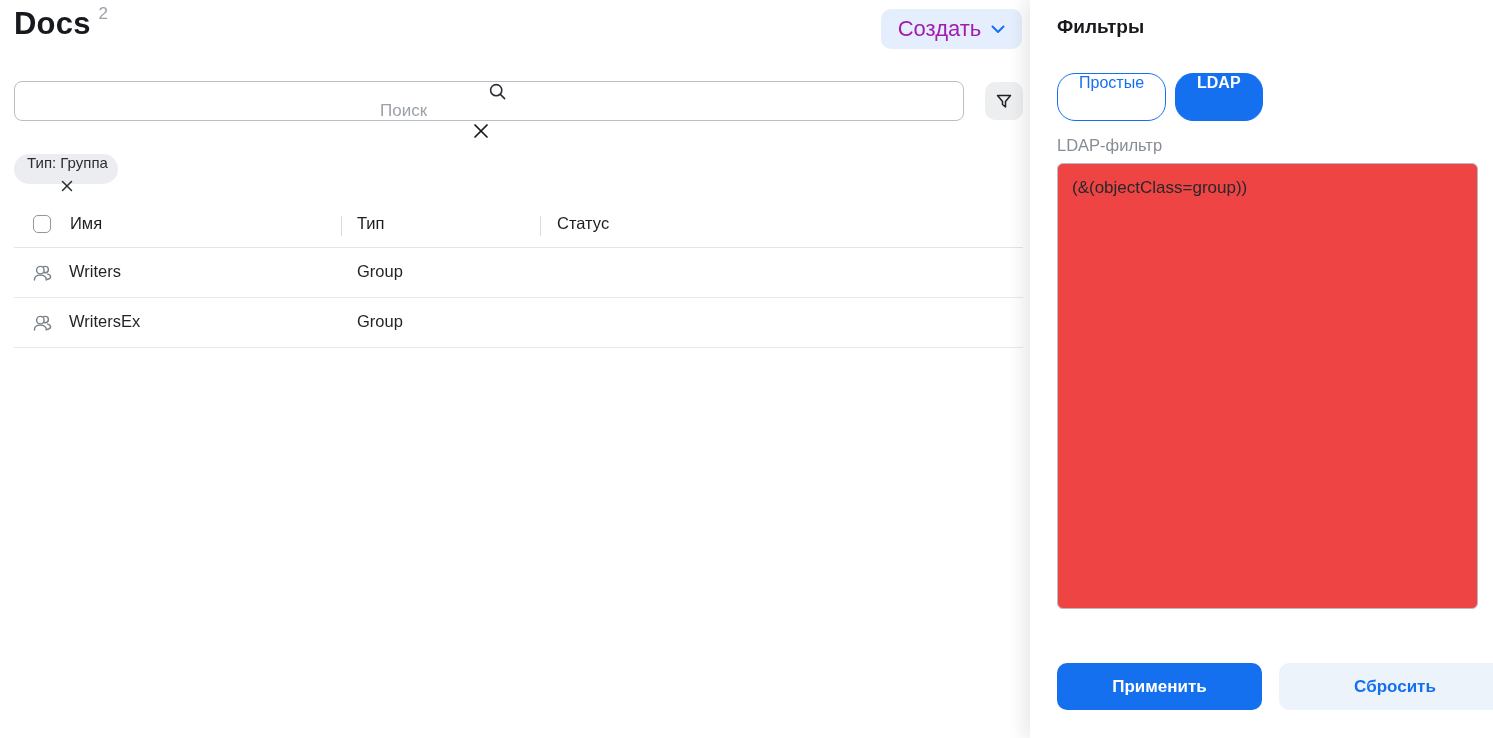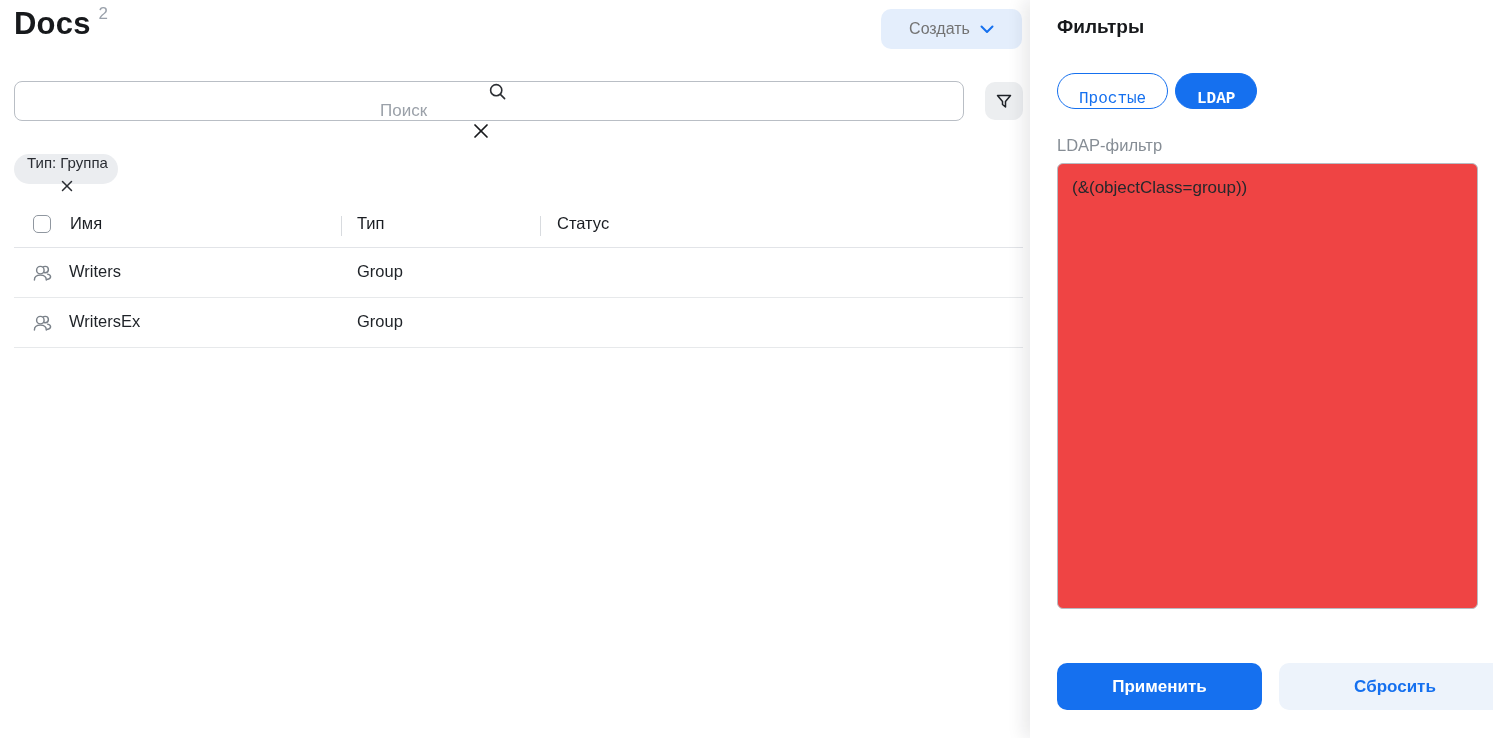--- a/index.html
+++ b/index.html
@@ -14,21 +14,21 @@
 
   
   .main { position: absolute; left: 0; top: 0; width: 1030px; height: 738px; background: #fff; }
 
   .page-title { position: absolute; left: 14px; top: 6px; font-size: 31px; font-weight: 700; color: #17191C; letter-spacing: .2px; }
   .page-title sup { font-size: 17px; font-weight: 400; color: #9AA1AB; margin-left: 8px; position: relative; top: -4px; }
 
   .create-btn {
     position: absolute; left: 881px; top: 9px; width: 141px; height: 40px;
     background: #E4EEFC; border: none; border-radius: 10px;
-    color: #737373; font-size: 16px; font-family: inherit;
+    color: #a21caf; font-size: 22px; font-family: inherit;
     display: flex; align-items: center; justify-content: center; gap: 10px; cursor: pointer;
   }
 
   .search-wrap {
     position: absolute; left: 14px; top: 81px; width: 950px; height: 40px;
     border: 1px solid #B9BEC5; border-radius: 8px; background: #fff;
     display: flex; align-items: center; flex-direction: column;
   }
   .search-wrap .mag { margin-left: 16px; display: flex; }
   .search-input {
@@ -73,23 +73,23 @@
   .cell-status { left: 543px; }
 
   
   .panel {
     position: absolute; left: 1030px; top: 0; width: 463px; height: 738px;
     background: #fff; box-shadow: -7px 0 16px rgba(23,25,28,0.09);
   }
   .panel-title { position: absolute; left: 27px; top: 16px; font-size: 19px; font-weight: 700; color: #17191C; }
 
   .pill {
-    position: absolute; top: 73px; height: 36px; border-radius: 18px;
-    font-size: 16px; font-family: Liberation Mono, monospace; cursor: pointer;
-    display: inline-flex; align-items: flex-end; justify-content: center; padding: 0 21px;
+    position: absolute; top: 73px; height: 48px; border-radius: 18px;
+    font-size: 16px; font-family: Liberation Sans, sans-serif; cursor: pointer;
+    display: inline-flex; align-items: flex-start; justify-content: center; padding: 0 21px;
   }
   .pill-simple { left: 27px; background: #fff; border: 1px solid #1570EF; color: #1570EF; }
   .pill-ldap { left: 145px; background: #1570EF; border: 1px solid #1570EF; color: #fff; font-weight: 700; }
 
   .ldap-label { position: absolute; left: 27px; top: 136px; font-size: 16.5px; color: #868D95; }
 
   .ldap-textarea {
     position: absolute; left: 27px; top: 163px; width: 421px; height: 446px;
     border: 1px solid #B7BCC3; border-radius: 6px; resize: none; outline: none;
     font-family: inherit; font-size: 17px; color: #26282C; line-height: 1.35;

